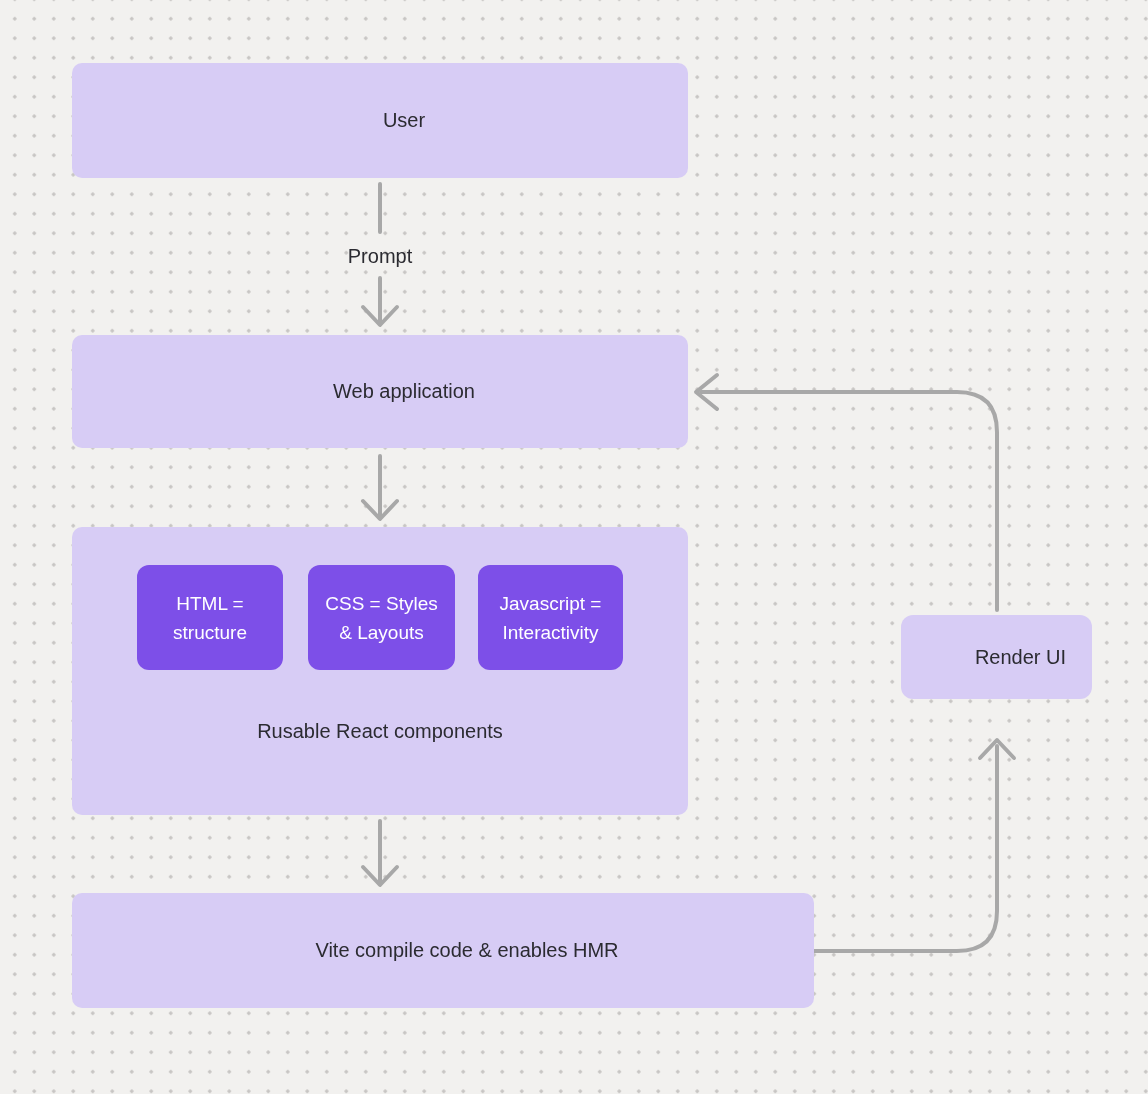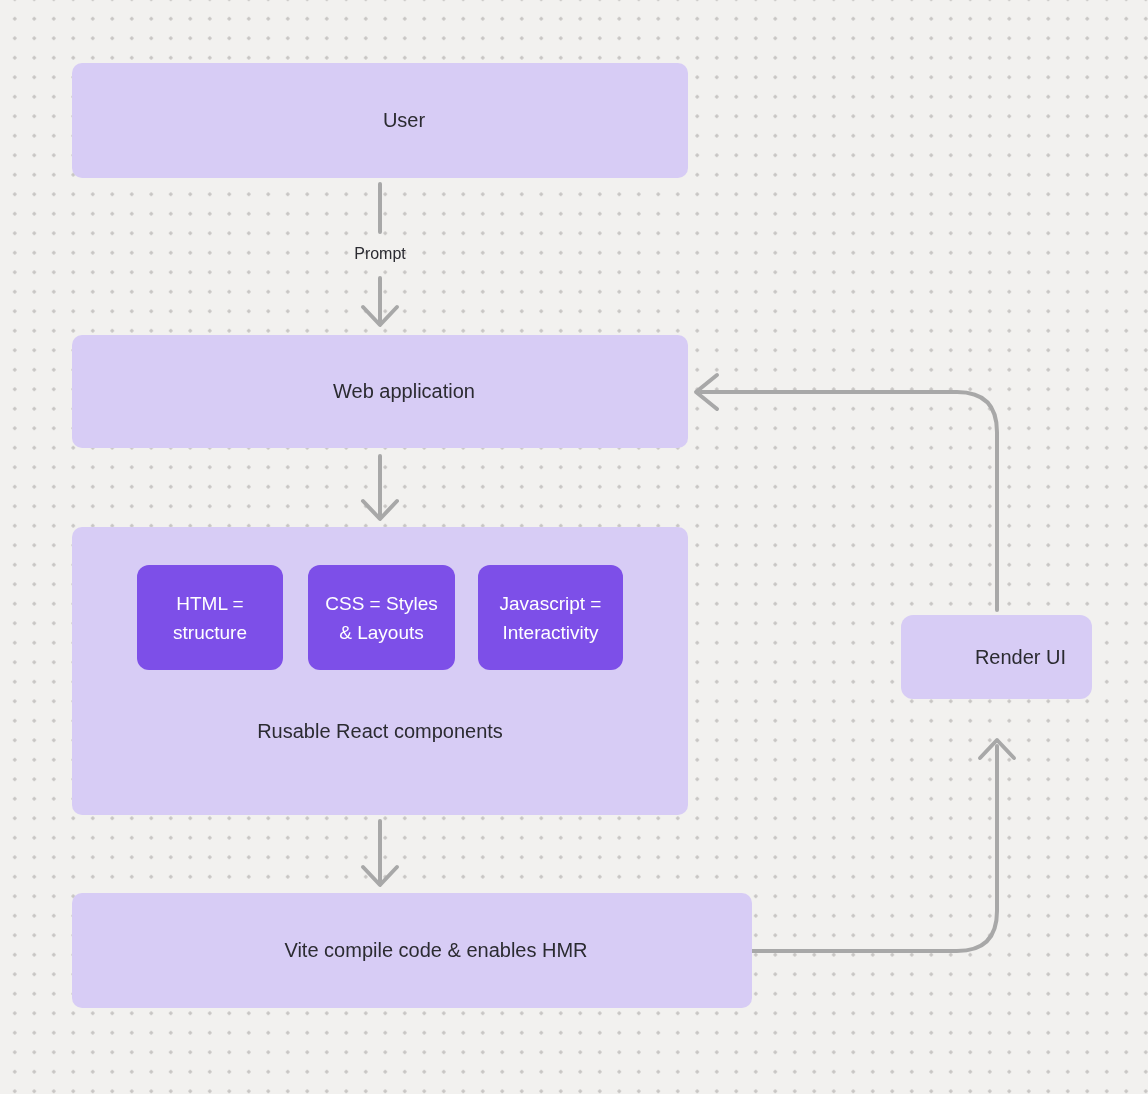--- a/index.html
+++ b/index.html
@@ -46,21 +46,21 @@
     align-items: center;
     justify-content: center;
     color: var(--node-text);
     font-size: 20px;
     line-height: 1.25;
     padding-left: 48px;
   }
   .node-user            { left: 72px;  top: 63px;  width: 616px; height: 115px; }
   .node-web-application { left: 72px;  top: 335px; width: 616px; height: 113px; }
   .node-components      { left: 72px;  top: 527px; width: 616px; height: 288px; display: block; }
-  .node-vite            { left: 72px;  top: 893px; width: 680px; height: 115px; }
+  .node-vite            { left: 72px;  top: 893px; width: 742px; height: 115px; }
   .node-render-ui       { left: 901px; top: 615px; width: 191px; height: 84px; border-radius: 12px; }
   .chip {
     position: absolute;
     top: 38px;
     height: 105px;
     background: var(--accent-fill);
     border-radius: 12px;
     color: var(--accent-text);
     font-size: 19px;
     font-weight: 500;
@@ -80,21 +80,21 @@
     top: 192px;
     text-align: center;
     font-size: 20px;
     color: var(--node-text);
   }
   .connector-label {
     position: absolute;
     left: 320px; top: 245px;
     width: 120px;
     text-align: center;
-    font-size: 16px;
+    font-size: 20px;
     color: var(--node-text);
   }
 </style>
 </head>
 <body>
 
 <div class="canvas">
 
   <svg class="connector-layer" viewBox="0 0 1148 1094" xmlns="http://www.w3.org/2000/svg">
 

